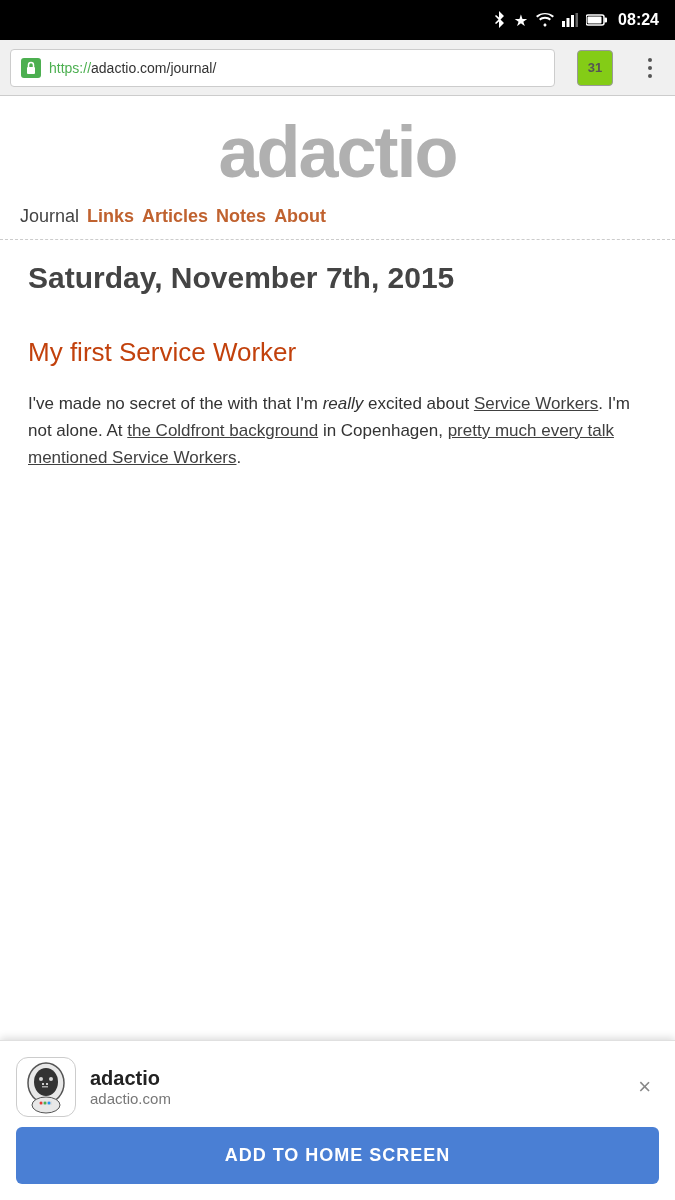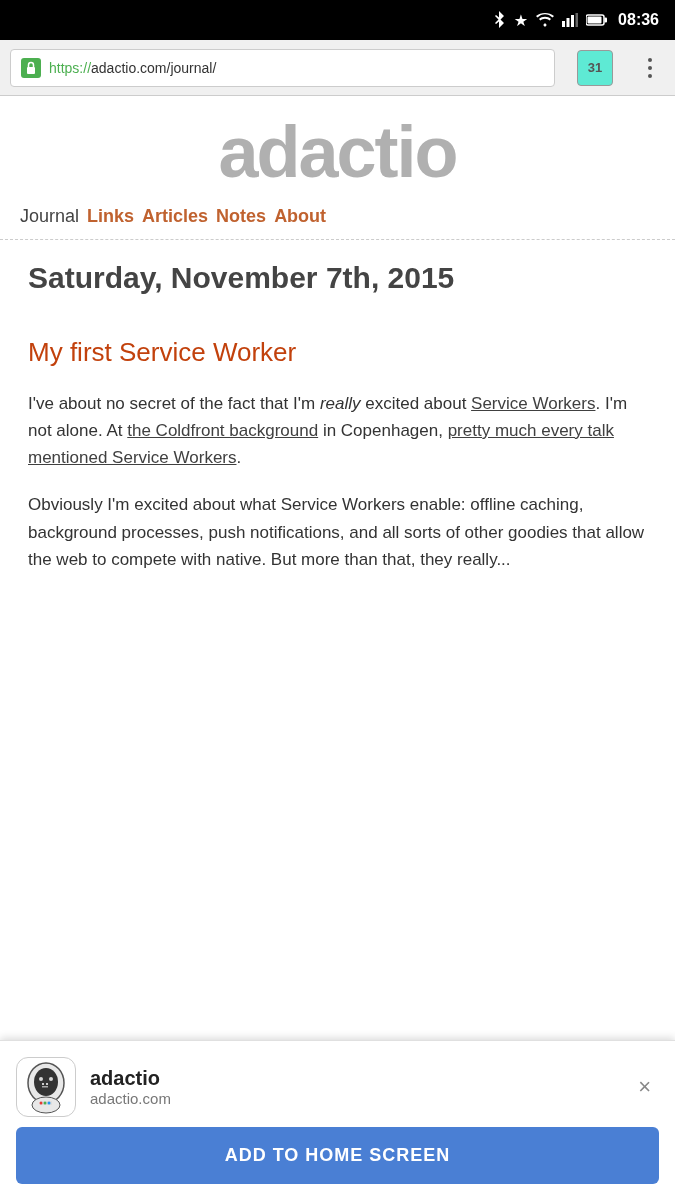--- a/index.html
+++ b/index.html
@@ -72,21 +72,21 @@
       width: 36px;
       height: 36px;
       border: 1px solid #999;
       border-radius: 4px;
       display: flex;
       align-items: center;
       justify-content: center;
       font-size: 13px;
       font-weight: bold;
       color: #555;
-      background: #5eead4;
+      background: #84cc16;
       cursor: pointer;
       flex-shrink: 0;
     }
     .menu-btn {
       width: 30px;
       height: 36px;
       display: flex;
       flex-direction: column;
       align-items: center;
       justify-content: center;
@@ -265,21 +265,21 @@
       <rect x="9" y="2" width="3" height="12"></rect>
       <rect x="13.5" y="0" width="3" height="14" opacity="0.4"></rect>
     </svg>
 
     <svg width="22" height="12" viewBox="0 0 22 12" fill="white">
       <rect x="0" y="1" width="18" height="10" rx="2" ry="2" stroke="white" stroke-width="1.5" fill="none"></rect>
       <rect x="18.5" y="3.5" width="2.5" height="5" rx="1" fill="white"></rect>
       <rect x="1.5" y="2.5" width="14" height="7" rx="1" fill="white"></rect>
     </svg>
   </div>
-  <span class="status-time">08:36</span>
+  <span class="status-time">08:24</span>
 </div>
 
 <div class="browser-chrome">
   <div class="address-bar">
     <div class="lock-icon">
       <svg width="10" height="13" viewBox="0 0 10 13" fill="white">
         <rect x="1" y="6" width="8" height="7" rx="1"></rect>
         <path d="M2.5 6V4a2.5 2.5 0 015 0v2" stroke="white" stroke-width="1.5" fill="none"></path>
       </svg>
     </div>
@@ -307,23 +307,22 @@
     <a class="nav-item link-color">Articles</a>
     <a class="nav-item link-color">Notes</a>
     <a class="nav-item link-color">About</a>
   </nav>
 
   <div class="main-content">
     <div class="article-date">Saturday, November 7th, 2015</div>
     <div class="article-title">My first Service Worker</div>
     <div class="article-body">
       <p>
-        <span>I've about no secret of the fact that I'm </span><em>really</em><span> excited about </span><a href="#">Service Workers</a><span>. I'm not alone. At </span><a href="#">the Coldfront background</a><span> in Copenhagen, </span><a href="#">pretty much every talk mentioned Service Workers</a><span>.</span>
+        <span>I've made no secret of the with that I'm </span><em>really</em><span> excited about </span><a href="#">Service Workers</a><span>. I'm not alone. At </span><a href="#">the Coldfront background</a><span> in Copenhagen, </span><a href="#">pretty much every talk mentioned Service Workers</a><span>.</span>
       </p>
-      <p>Obviously I'm excited about what Service Workers enable: offline caching, background processes, push notifications, and all sorts of other goodies that allow the web to compete with native. But more than that, they really...</p>
     </div>
   </div>
 </div>
 
 <div class="add-home-banner">
   <div class="banner-top">
     <div class="banner-icon">
 
       <svg viewBox="0 0 56 56" xmlns="http://www.w3.org/2000/svg">
         <circle cx="28" cy="28" r="28" fill="#fff"></circle>

